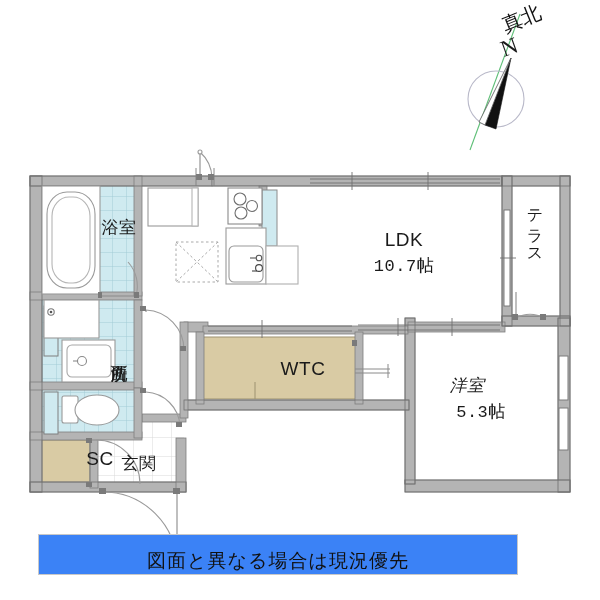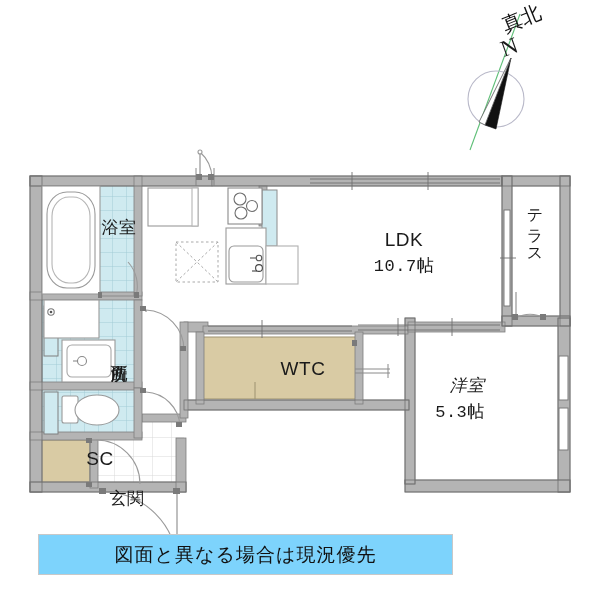--- a/index.html
+++ b/index.html
@@ -71,27 +71,27 @@
     transform-origin: left top;
     font-family: "Liberation Sans", "DejaVu Sans", sans-serif;
     white-space: nowrap;
   }
 
   
   #note-box {
     position: absolute;
     left: 38px;
     top: 534px;
-    width: 415px;
+    width: 480px;
     height: 41px;
     border: 1px solid #c8c8c8;
-    background: #7dd3fc;
+    background: #3b82f6;
     box-sizing: border-box;
     display: flex;
-    align-items: center;
+    align-items: flex-end;
     justify-content: center;
   }
   #note-text {
     font-size: 19px;
     color: #111111;
     letter-spacing: 1px;
     font-family: "Liberation Sans", "DejaVu Sans", sans-serif;
   }
 </style>
 </head>
@@ -325,31 +325,31 @@
   </svg>
 
   <div class="layer">
 
     <div class="lbl lbl-room-jp ctr" style="left:119px; top:228px;font-family:Liberation Serif, serif;">浴室</div>
 
     <div class="lbl lbl-room-jp ctr" style="left:119px; top:352px; writing-mode: vertical-rl; text-orientation: upright; letter-spacing:0px;">洗面所</div>
 
     <div class="lbl lbl-room-lat ctr" style="left:64px; top:459px;margin-left:36px;">SC</div>
 
-    <div class="lbl lbl-room-jp ctr" style="left:127px; top:464px;margin-top:35px;">玄関</div>
+    <div class="lbl lbl-room-jp ctr" style="left:139px; top:464px;">玄関</div>
 
     <div class="lbl lbl-room-lat ctr" style="left:404px; top:240px;text-align:center;">LDK</div>
     <div class="lbl lbl-area ctr" style="left:404px; top:267px;">10.7帖</div>
 
     <div class="lbl-vert" style="left:527px; top:198px;">テラス</div>
 
     <div class="lbl lbl-room-lat ctr" style="left:270px; top:369px;margin-left:33px;">WTC</div>
 
     <div class="lbl lbl-room-jp ctr" style="left:467px; top:386px;font-style:italic;">洋室</div>
-    <div class="lbl lbl-area ctr" style="left:460px; top:413px;">5.3帖</div>
+    <div class="lbl lbl-area ctr" style="left:481px; top:413px;">5.3帖</div>
   </div>
 
   <svg id="compass" viewBox="0 0 150 155">
 
     <line x1="72" y1="12" x2="22" y2="148" stroke="#5fbf78" stroke-width="1.1"></line>
 
     <circle cx="48" cy="97" r="28" fill="none" stroke="#b9b9c9" stroke-width="1.1"></circle>
 
     <polygon points="63,56 48,127 37,123" fill="#111111" stroke="#111111" stroke-width="0.6"></polygon>
     <polygon points="63,56 37,123 31,120" fill="#ffffff" stroke="#555555" stroke-width="0.8"></polygon>

